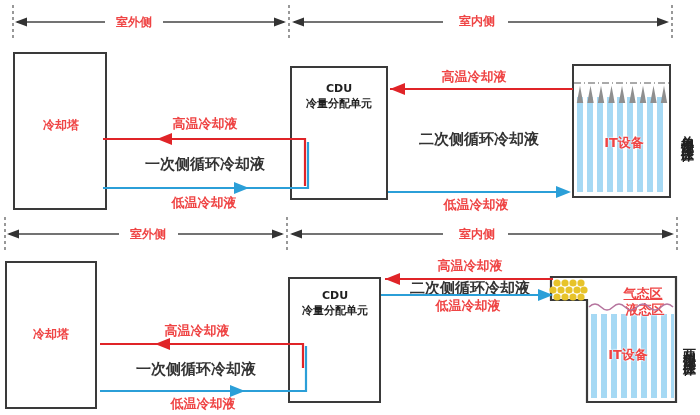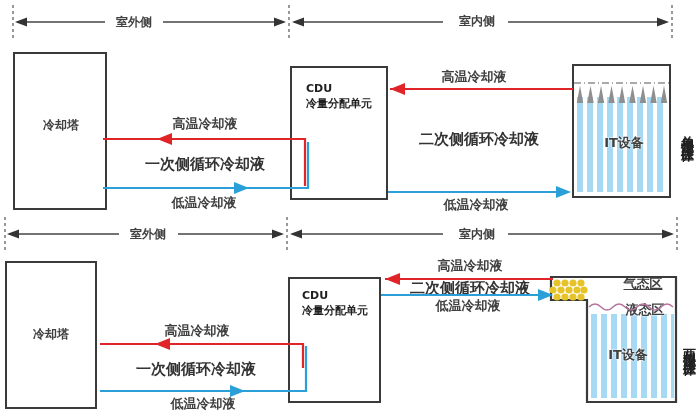--- a/index.html
+++ b/index.html
@@ -1,25 +1,25 @@
 <!DOCTYPE html>
 <html><head>
 <meta charset="utf-8">
 <style>
   html,body{margin:0;padding:0;background:#ffffff;}
   #canvas{
     position:relative;width:700px;height:415px;background:#ffffff;overflow:hidden;
     font-family:"DejaVu Sans","Liberation Sans",sans-serif;color:#1f1f1f;
   }
   .box{position:absolute;border:2px solid #3a3a3a;background:#ffffff;box-sizing:border-box;}
-  .lbl{position:absolute;transform:translate(-50%,-50%);white-space:nowrap;font-weight:bold;color:#404040;}
+  .lbl{position:absolute;transform:translate(-50%,-50%);white-space:nowrap;font-weight:bold;color:#ef4444;}
   .f12{font-size:12px;}
   .f11{font-size:13px;}
   .f9{font-size:15px;color:#333;}
-  .cdu-text{position:absolute;transform:translate(-50%,-50%);font-weight:bold;font-size:11px;line-height:15px;white-space:nowrap;}
+  .cdu-text{position:absolute;transform:translate(-50%,-50%);text-align:center;font-weight:bold;font-size:11px;line-height:15px;white-space:nowrap;}
   .vtitle{
     position:absolute;transform:translate(-50%,-50%);
     writing-mode:vertical-rl;text-orientation:upright;
     font-size:13px;font-weight:bold;letter-spacing:3px;white-space:nowrap;color:#222;
   }
   .bars{
     position:absolute;
     background:repeating-linear-gradient(to right,#a6d9f4 0px,#a6d9f4 6px,#ffffff 6px,#ffffff 10px);
   }
   .overlay-text{text-shadow:0 0 2px #fff,0 0 2px #fff;}
@@ -63,21 +63,21 @@
   <div class="cdu-text" style="left:335px;top:303px;">
     <div>CDU</div>
     <div>冷量分配单元</div>
   </div>
   <div class="lbl f11" style="left:197px;top:331px;">高温冷却液</div>
   <div class="lbl f9" style="left:196px;top:369px;">一次侧循环冷却液</div>
   <div class="lbl f11" style="left:203px;top:404px;">低温冷却液</div>
   <div class="lbl f11" style="left:470px;top:266px;">高温冷却液</div>
   <div class="lbl f9" style="left:470px;top:288px;">二次侧循环冷却液</div>
   <div class="lbl f11" style="left:468px;top:306px;">低温冷却液</div>
-  <div class="lbl f11" style="left:643px;top:284px;text-decoration:underline;">气态区</div>
+  <div class="lbl f11" style="left:643px;top:294px;text-decoration:underline;">气态区</div>
   <div class="lbl f11 overlay-text" style="left:645px;top:310px;">液态区</div>
   <div class="lbl f11 overlay-text" style="left:628px;top:355px;">IT设备</div>
   <div class="vtitle" style="left:689px;top:347px;">两相浸没腔体</div>
 
   <svg class="layer" width="700" height="415" viewBox="0 0 700 415">
 
     <polygon points="551,277 676,277 676,402 587,402 587,300 551,300" fill="none" stroke="#3a3a3a" stroke-width="2.2"></polygon>
 
     <g stroke="#555" stroke-width="1.2" stroke-dasharray="3,3">
       <line x1="13" y1="5" x2="13" y2="40"></line>

